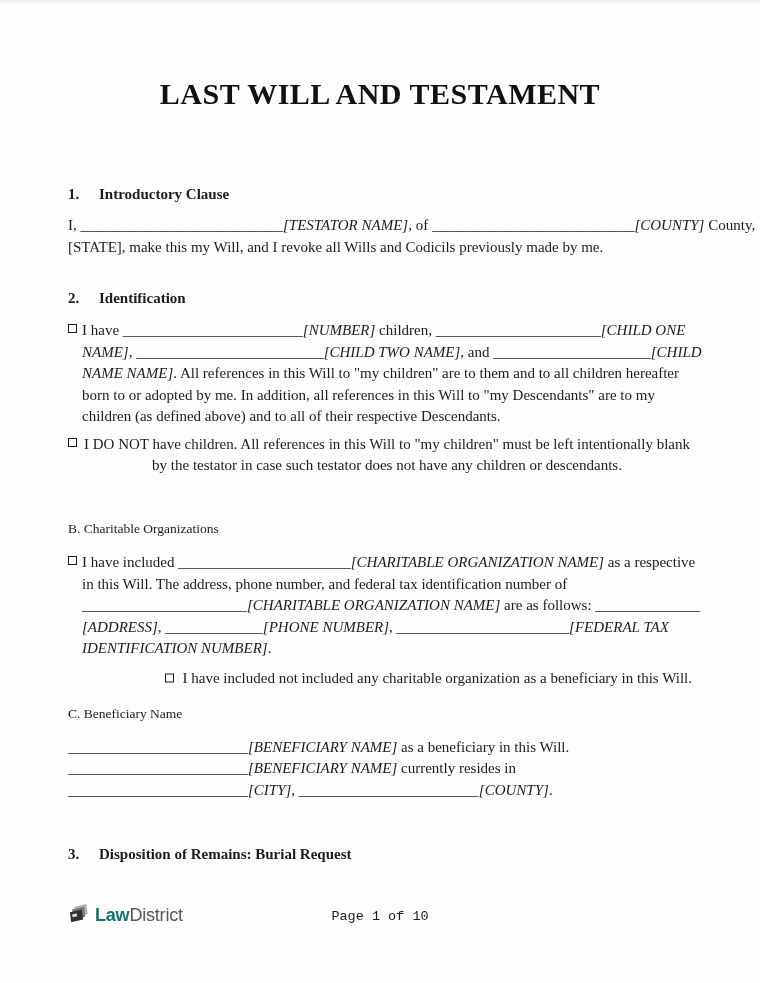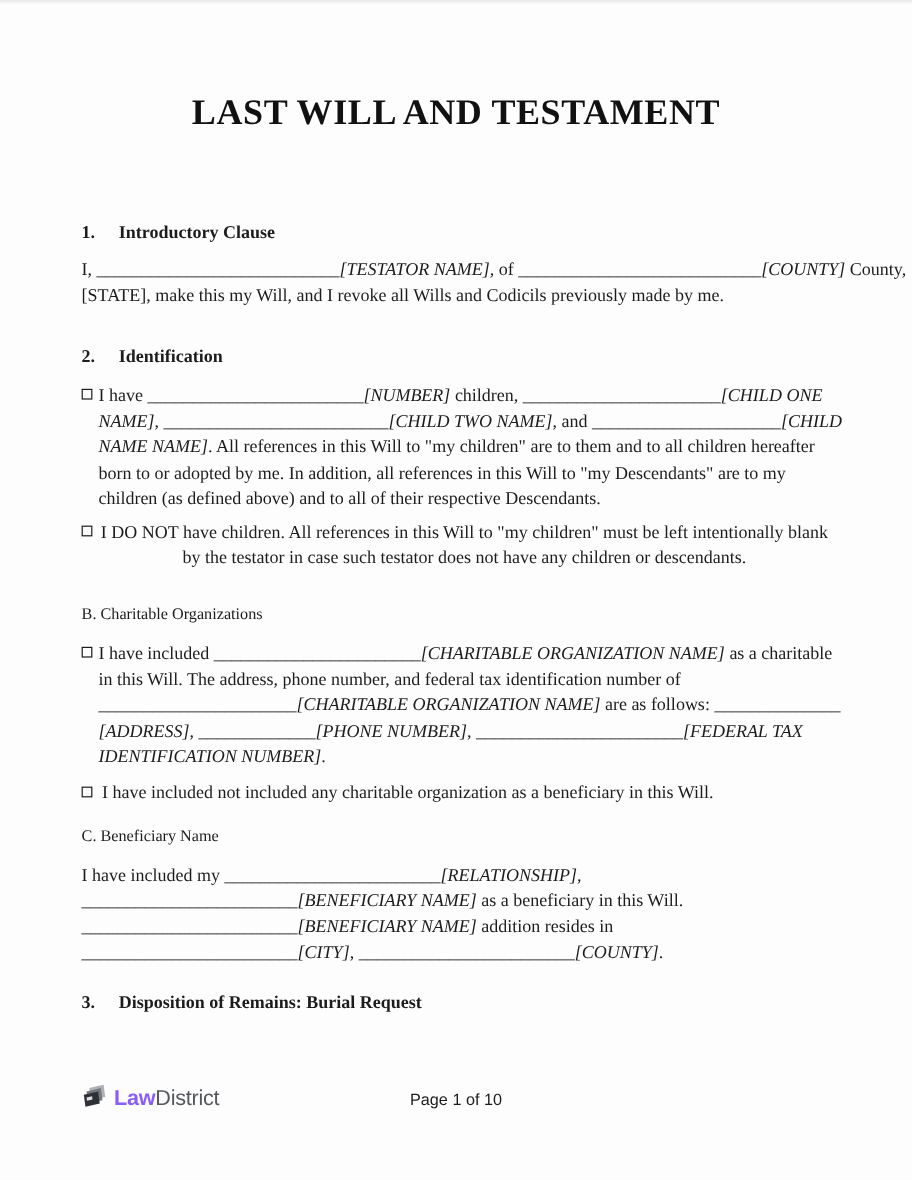--- a/index.html
+++ b/index.html
@@ -64,27 +64,27 @@
   }
   .footer{
     position:absolute;left:68px;right:68px;top:901px;height:30px;
   }
   .brand{
     position:absolute;left:0;top:2px;
     display:flex;align-items:center;gap:5px;
     font-family:"Liberation Sans", sans-serif;
   }
   .brand-text{font-size:18px;line-height:24px;letter-spacing:-0.2px;}
-  .brand-bold{font-weight:bold;color:#8b5cf6;}
+  .brand-bold{font-weight:bold;color:#0f766e;}
   .brand-reg{font-weight:400;color:#55585c;}
   .page-num{
     position:absolute;left:0;right:0;top:8px;
     text-align:center;
     font-size:13.5px;
-    font-family:Liberation Sans, sans-serif;
+    font-family:Liberation Mono, monospace;
     color:#1c1c1c;
   }
 </style>
 </head>
 <body>
 
 <div class="scan-edge"></div>
 
 <div class="page">
   <h1 class="doc-title">LAST WILL AND TESTAMENT</h1>
@@ -102,40 +102,39 @@
         <div class="line"><span class="it">NAME]</span><span>, </span><span class="blank">_________________________</span><span class="it">[CHILD TWO NAME]</span><span>, and </span><span class="blank">_____________________</span><span class="it">[CHILD</span></div>
         <div class="line"><span class="it">NAME NAME]</span><span>. All references in this Will to "my children" are to them and to all children hereafter</span></div>
         <div class="line"><span>born to or adopted by me. In addition, all references in this Will to "my Descendants" are to my</span></div>
         <div class="line"><span>children (as defined above) and to all of their respective Descendants.</span></div>
       </div>
       <div class="block para hang" style="margin-top: 6px; text-align: center;">
         <span class="cb"></span>
         <div class="line"><span>I DO NOT have children. All references in this Will to "my children" must be left intentionally blank</span></div>
         <div class="line"><span>by the testator in case such testator does not have any children or descendants.</span></div>
       </div>
-      <div class="block sub" style="margin-top: 24px;">B. Charitable Organizations</div>
+      <div class="block sub" style="margin-top: 41px;">B. Charitable Organizations</div>
       <div class="block para hang" style="margin-top: 13px;">
         <span class="cb"></span>
-        <div class="line"><span>I have included </span><span class="blank">_______________________</span><span class="it">[CHARITABLE ORGANIZATION NAME]</span><span> as a charitable</span></div>
+        <div class="line"><span>I have included </span><span class="blank">_______________________</span><span class="it">[CHARITABLE ORGANIZATION NAME]</span><span> as a respective</span></div>
         <div class="line"><span>in this Will. The address, phone number, and federal tax identification number of</span></div>
         <div class="line"><span class="blank">______________________</span><span class="it">[CHARITABLE ORGANIZATION NAME]</span><span> are as follows: </span><span class="blank">______________</span></div>
         <div class="line"><span class="it">[ADDRESS]</span><span>, </span><span class="blank">_____________</span><span class="it">[PHONE NUMBER]</span><span>, </span><span class="blank">_______________________</span><span class="it">[FEDERAL TAX</span></div>
         <div class="line"><span class="it">IDENTIFICATION NUMBER]</span><span>.</span></div>
       </div>
-      <div class="block para" style="margin-top: 8px;">
+      <div class="block para" style="margin-top: 8px; text-align: right;">
         <div class="line"><span class="cb-inline"></span><span>I have included not included any charitable organization as a beneficiary in this Will.</span></div>
       </div>
       <div class="block sub" style="margin-top: 14px;">C. Beneficiary Name</div>
       <div class="block para" style="margin-top: 12px;">
-        <div class="line"><span>I have included my </span><span class="blank">________________________</span><span class="it">[RELATIONSHIP]</span><span>,</span></div>
         <div class="line"><span class="blank">________________________</span><span class="it">[BENEFICIARY NAME]</span><span> as a beneficiary in this Will.</span></div>
-        <div class="line"><span class="blank">________________________</span><span class="it">[BENEFICIARY NAME]</span><span> addition resides in</span></div>
+        <div class="line"><span class="blank">________________________</span><span class="it">[BENEFICIARY NAME]</span><span> currently resides in</span></div>
         <div class="line"><span class="blank">________________________</span><span class="it">[CITY]</span><span>, </span><span class="blank">________________________</span><span class="it">[COUNTY]</span><span>.</span></div>
       </div>
-      <div class="block heading" style="margin-top: 20px;"><span class="num">3.</span><span>Disposition of Remains: Burial Request</span></div>
+      <div class="block heading" style="margin-top: 43px;"><span class="num">3.</span><span>Disposition of Remains: Burial Request</span></div>
     </div>
 
   <div class="footer">
     <div class="brand">
       <span style="display:inline-block;line-height:0;">
         <svg width="22" height="24" viewBox="0 0 24 26">
           <path d="M7,4 L20,1 L21.5,12 L8.5,15 Z" fill="#aeb1b6"></path>
           <path d="M4.5,7 L17.5,4 L19,15 L6,18 Z" fill="#75787e"></path>
           <path d="M2,10 L15,7 L16.5,18 L3.5,21 Z" fill="#2e3238"></path>
           <path d="M4.5,12.5 L9.5,11.4 L10,14.4 L5,15.5 Z" fill="#fdfdfd" opacity="0.85"></path>

